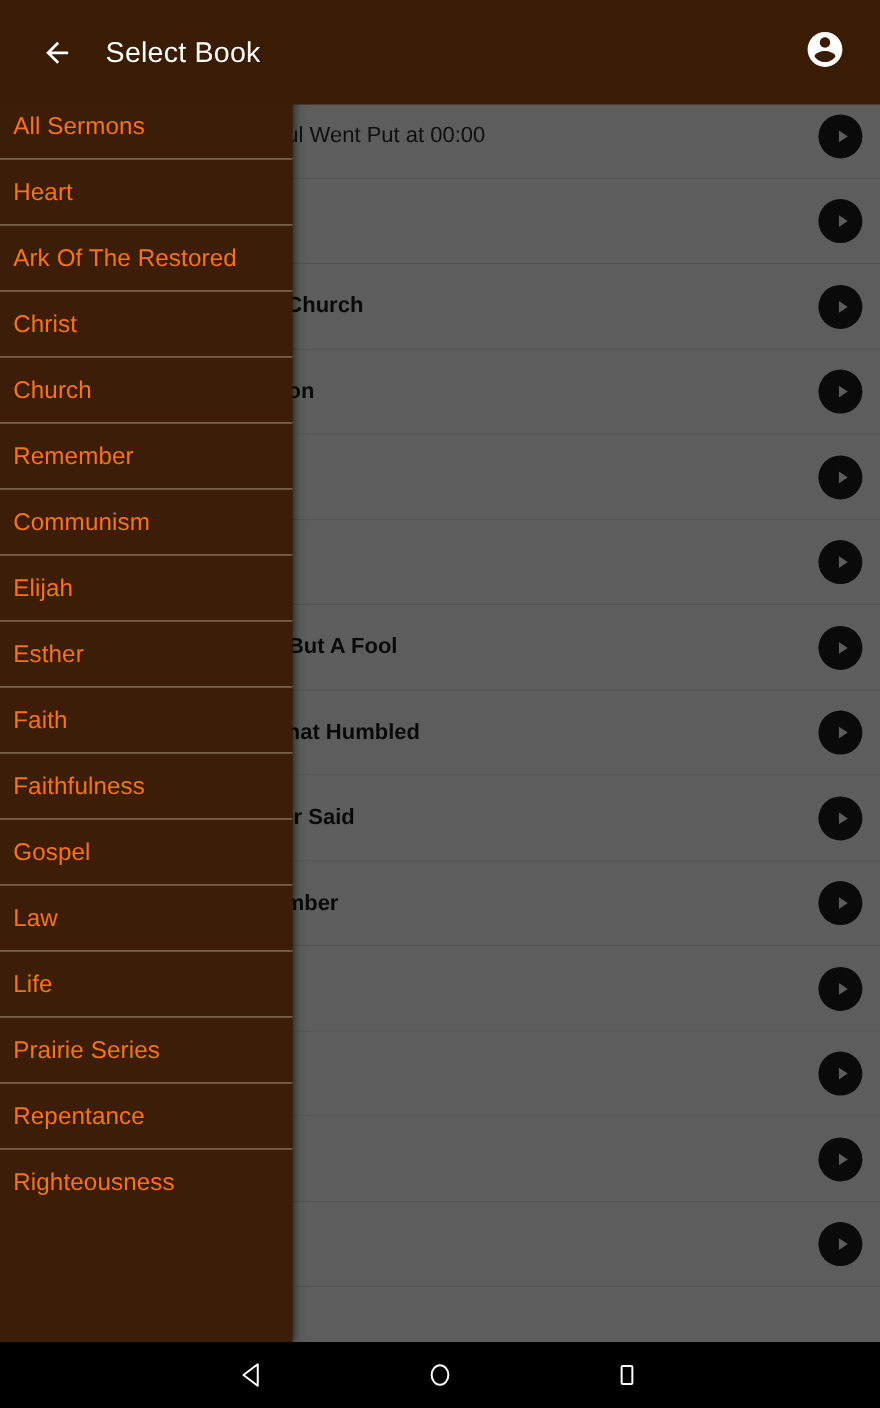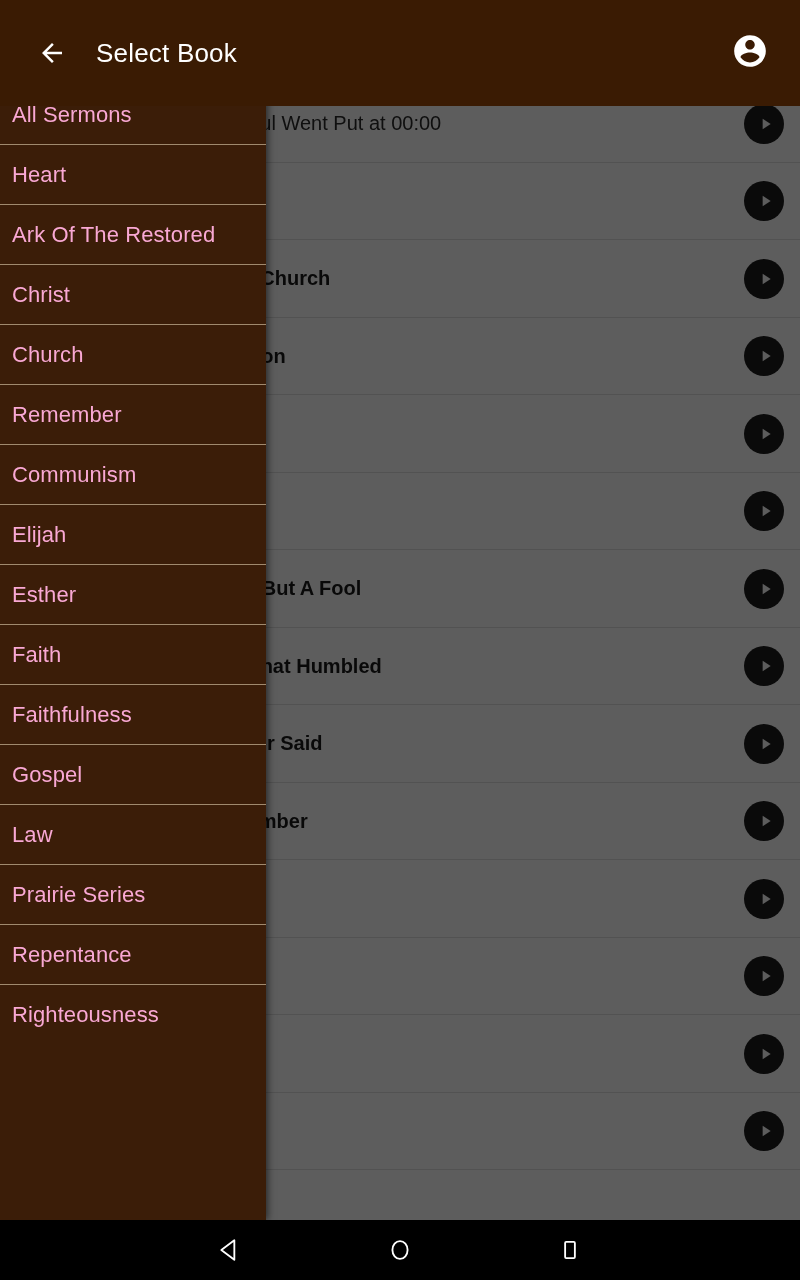--- a/index.html
+++ b/index.html
@@ -15,21 +15,21 @@
     width: 800px;
     height: 1280px;
     overflow: hidden;
     background: #ffffff;
   }
 
   
   #appbar {
     position: absolute;
     left: 0; top: 0;
-    width: 800px; height: 106px;
+    width: 800px; height: 95px;
     background: #3a1b03;
     display: flex;
     align-items: center;
     z-index: 40;
   }
   #back-btn {
     width: 56px; height: 56px;
     margin-left: 24px;
     display: flex; align-items: center; justify-content: center;
     cursor: pointer;
@@ -126,21 +126,21 @@
   .drawer-item {
     position: relative;
     height: 60px;
     box-sizing: border-box;
     display: flex;
     align-items: center;
     padding-left: 12px;
     cursor: pointer;
   }
   .drawer-item .dlabel {
-    color: #f9a8d4;
+    color: #f97316;
     font-size: 22px;
     font-weight: 400;
     white-space: nowrap;
     letter-spacing: 0.1px;
   }
   .drawer-item .dsep {
     position: absolute;
     left: 0; right: 0; bottom: 0;
     height: 1px;
     background: #a08a6e;
@@ -374,20 +374,24 @@
       <div class="drawer-item">
         <span class="dlabel">Faithfulness</span>
         <span class="dsep"></span>
       </div>
       <div class="drawer-item">
         <span class="dlabel">Gospel</span>
         <span class="dsep"></span>
       </div>
       <div class="drawer-item">
         <span class="dlabel">Law</span>
+        <span class="dsep"></span>
+      </div>
+      <div class="drawer-item">
+        <span class="dlabel">Life</span>
         <span class="dsep"></span>
       </div>
       <div class="drawer-item">
         <span class="dlabel">Prairie Series</span>
         <span class="dsep"></span>
       </div>
       <div class="drawer-item">
         <span class="dlabel">Repentance</span>
         <span class="dsep"></span>
       </div>

